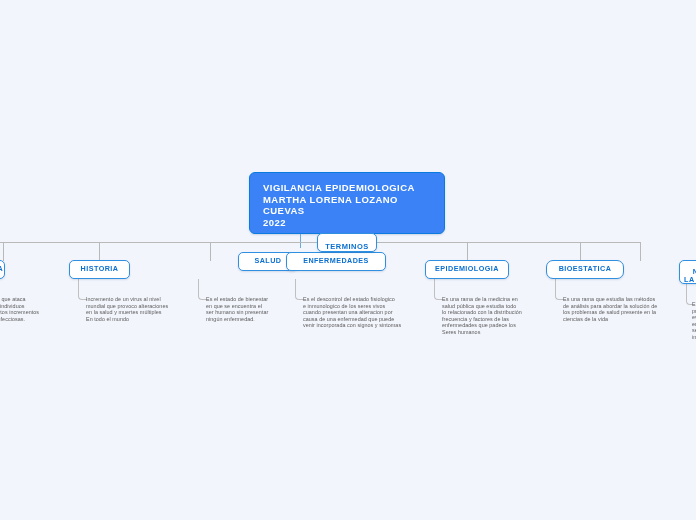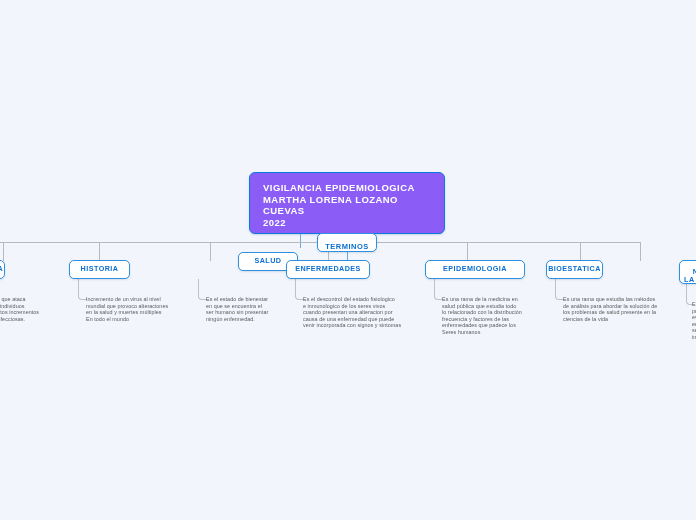--- a/index.html
+++ b/index.html
@@ -21,21 +21,21 @@
     height: 520px;
   }
 
   
   .root-node {
     position: absolute;
     left: 249px;
     top: 172px;
     width: 196px;
     height: 62px;
-    background: #8b5cf6;
+    background: #3b82f6;
     border: 1px solid #0b7ade;
     border-radius: 6px;
     box-sizing: border-box;
     padding: 9px 11px 0 13px;
     box-shadow: 0 1px 2px rgba(20,60,110,0.18);
   }
   .root-title {
     color: #ffffff;
     font-size: 9.5px;
     font-weight: bold;
@@ -165,29 +165,29 @@
   </div>
 
   <div class="topic" style="left:69px; top:260px; width:61px;">
     <span class="topic-label">HISTORIA</span>
   </div>
 
   <div class="topic" style="left:190px; top:252px; width:60px;margin-left:48px;">
     <span class="topic-label">SALUD</span>
   </div>
 
-  <div class="topic" style="left:286px; top:260px; width:84px;">
+  <div class="topic" style="left:286px; top:252px; width:100px;">
     <span class="topic-label">ENFERMEDADES</span>
   </div>
 
-  <div class="topic" style="left:425px; top:260px; width:100px;">
+  <div class="topic" style="left:425px; top:260px; width:84px;">
     <span class="topic-label">EPIDEMIOLOGIA</span>
   </div>
 
-  <div class="topic" style="left:546px; top:260px; width:57px;">
+  <div class="topic" style="left:546px; top:260px; width:78px;border-radius:7px;">
     <span class="topic-label">BIOESTATICA</span>
   </div>
 
   <div class="topic two-line" style="left:679px; top:260px; width:78px;">
     <span class="topic-label">HISTORIA NATURAL DE
 LA ENFERMEDAD</span>
   </div>
 
   <div class="elbow" style="left:78px;  top:279px; width:8px;  height:20px;"></div>
   <div class="elbow" style="left:198px; top:279px; width:8px;  height:20px;"></div>

